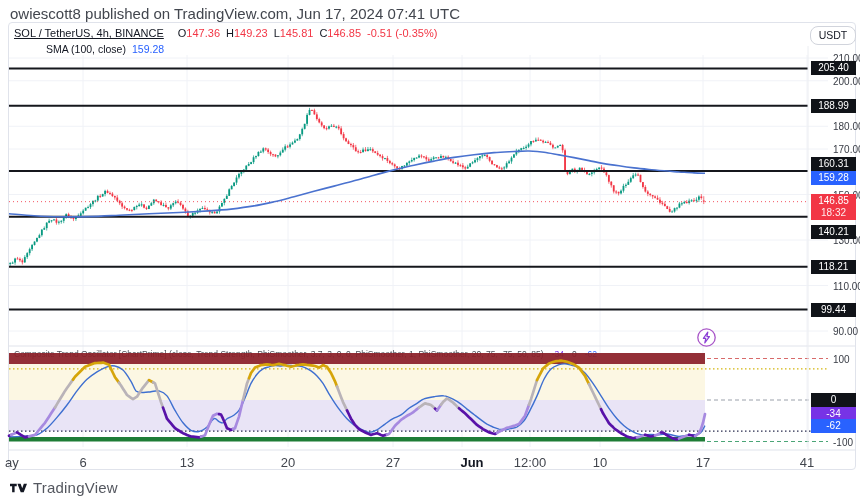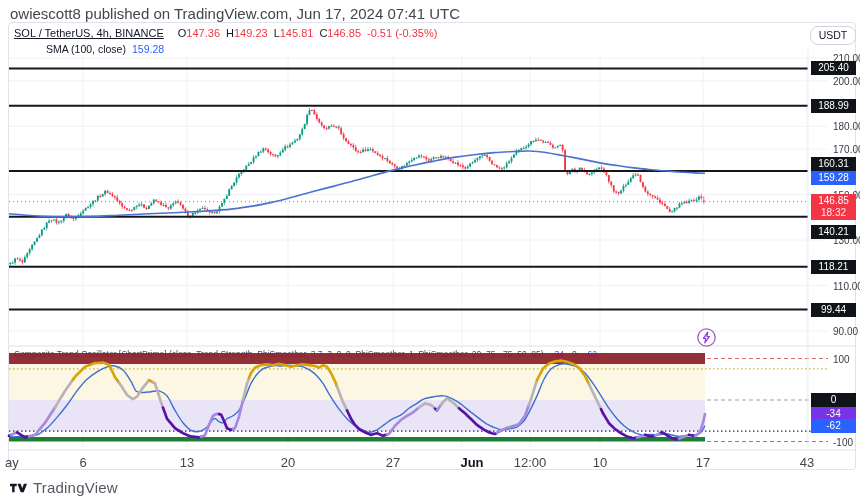--- a/index.html
+++ b/index.html
@@ -754,14 +754,14 @@
   </div>
 <div class="tlabel edge" style="left: 5px;">ay</div>
     <div class="tlabel" style="left: 83px;">6</div>
     <div class="tlabel" style="left: 187px;">13</div>
     <div class="tlabel" style="left: 288px;">20</div>
     <div class="tlabel" style="left: 393px;">27</div>
     <div class="tlabel bold" style="left: 462px; margin-left: 10px;">Jun</div>
     <div class="tlabel" style="left: 530px;">12:00</div>
     <div class="tlabel" style="left: 600px;">10</div>
     <div class="tlabel" style="left: 703px;">17</div>
-    <div class="tlabel" style="left: 807px;">43</div>
+    <div class="tlabel" style="left: 807px;">41</div>
   </div>
 
 </body></html>

